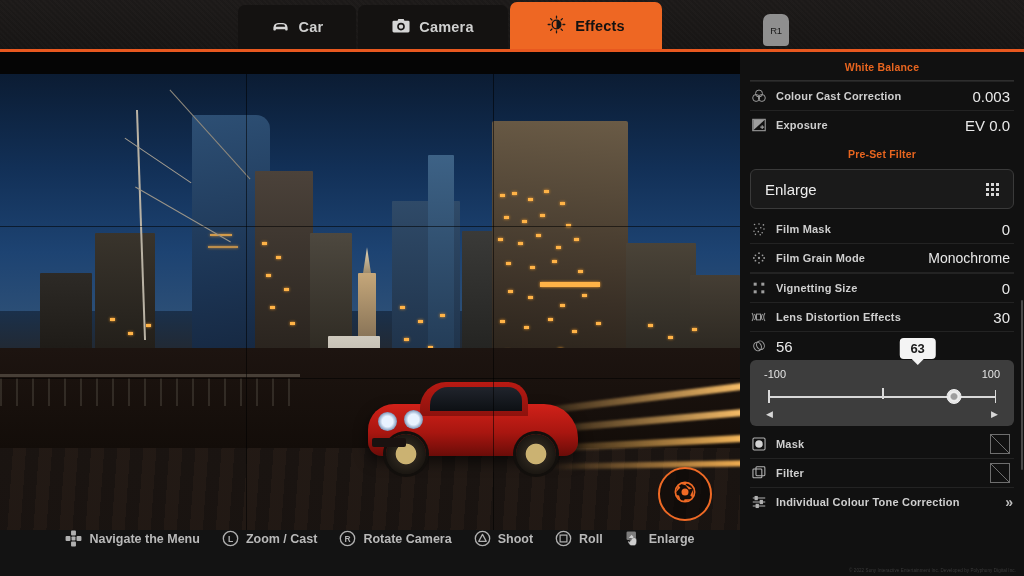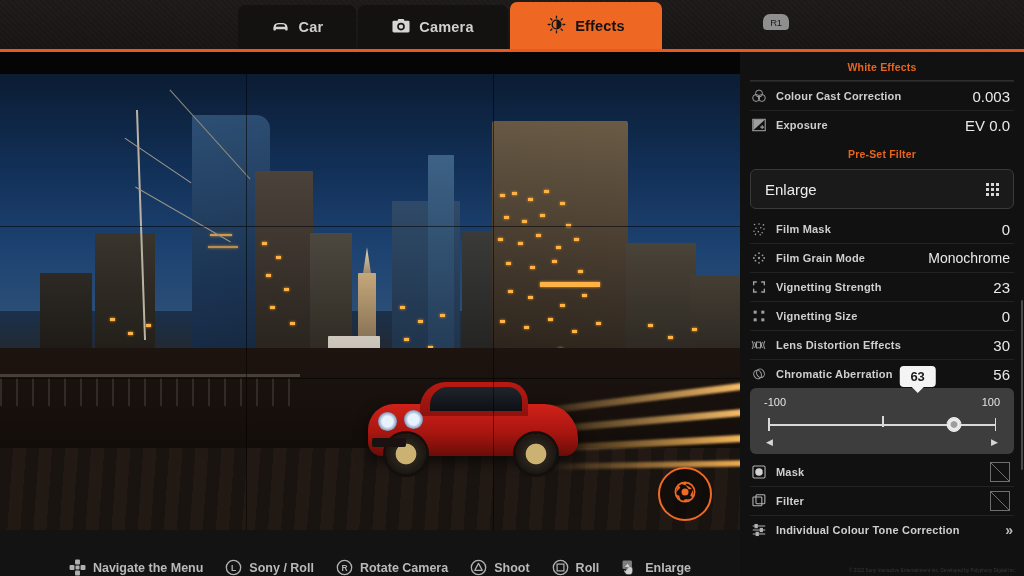--- a/index.html
+++ b/index.html
@@ -15,21 +15,21 @@
             border-bottom:3px solid #e8581f; display:flex; align-items:flex-end; }
   .tabstrip { display:flex; align-items:flex-end; height:52px; margin-left:238px; }
   .tab { position:relative; height:44px; width:118px; display:flex; align-items:center;
          justify-content:center; gap:9px; color:#cfcfcf; font-size:14.5px; font-weight:bold;
          border-radius:7px 7px 0 0; background:#141211;
          box-shadow: inset 0 0 0 0 transparent; }
   .tab + .tab { margin-left:2px;text-align:center; }
   .tab.wide { width:150px; }
   .tab.active { background:#ee6723; color:#141211; width:152px; height:47px; }
   .tab .tlabel { letter-spacing:.2px; }
-  .bumper { width:26px; height:16px; border-radius:7px 7px 4px 4px; background:#8f8f8f;
+  .bumper { width:26px; height:32px; border-radius:7px 7px 4px 4px; background:#8f8f8f;
             color:#1a1a1a; font-size:9.5px; font-weight:normal; display:flex;
             align-items:center; justify-content:center; letter-spacing:-.2px; }
   #l1 { position:absolute; left:238px; top:14px; }
   #r1 { position:absolute; left:763px; top:14px; }
 
   
   #viewport { position:absolute; left:0; top:52px; width:740px; height:524px;
               background:#050505; overflow:hidden; }
   #photo { position:absolute; left:0; top:22px; width:740px; height:456px; overflow:hidden;
            background:linear-gradient(180deg,#0d1e38 0%,#11294b 22%,#14365f 45%,#2a2118 70%,#140d08 100%); }
@@ -67,21 +67,21 @@
   
   #shoot-wrap { position:absolute; right:22px; bottom:30px; width:66px;
                 display:flex; flex-direction:column; align-items:center; gap:10px; }
   #shoot-btn { width:54px; height:54px; border-radius:50%;
                background:rgba(10,6,4,.55); border:2.5px solid #ef6a25;
                display:flex; align-items:center; justify-content:center; }
   #shoot-label { color:#f2f2f2; font-size:13.5px; font-weight:bold; }
 
   
   #hintbar { position:absolute; left:0; bottom:0; width:740px; height:46px;
-             background:#131313; display:flex; align-items:flex-end; justify-content:center;
+             background:#131313; display:flex; align-items:flex-start; justify-content:center;
              gap:22px;padding-left:20px; }
   .hint { display:flex; align-items:center; gap:7px; color:#b9b9b9;
           font-size:12.5px; font-weight:bold; white-space:nowrap; }
   .hint .hico { width:17px; height:17px; display:flex; align-items:center;
                 justify-content:center; flex:0 0 17px; }
 
   
   #panel { position:absolute; left:740px; top:52px; width:284px; height:524px;
            background:#111111; overflow:hidden; }
   .sect-title { text-align:center; color:#e8651f; font-size:10.5px; font-weight:bold;
@@ -335,21 +335,21 @@
       <span>Navigate the Menu</span>
     </div>
 
     <div class="hint">
       <span class="hico">
         <svg width="17" height="17" viewBox="0 0 18 18">
             <circle cx="9" cy="9" r="7.6" fill="none" stroke="#b0b0b0" stroke-width="1.4"></circle>
             <text x="9" y="12.6" font-size="9" font-family="Liberation Sans, sans-serif" fill="#b0b0b0" text-anchor="middle" font-weight="bold">L</text>
           </svg>
       </span>
-      <span>Sony / Roll</span>
+      <span>Zoom / Cast</span>
     </div>
 
     <div class="hint">
       <span class="hico">
         <svg width="17" height="17" viewBox="0 0 18 18">
             <circle cx="9" cy="9" r="7.6" fill="none" stroke="#b0b0b0" stroke-width="1.4"></circle>
             <text x="9" y="12.6" font-size="9" font-family="Liberation Sans, sans-serif" fill="#b0b0b0" text-anchor="middle" font-weight="bold">R</text>
           </svg>
       </span>
       <span>Rotate Camera</span>
@@ -382,21 +382,21 @@
           <path d="M4 8.5 L7 5 L10 8.5 Z" fill="#cfcfcf"></path>
           <path d="M8.6 8.2c1.6-.5 3 .2 3.4 1.3.6 1.6.3 4.4-.3 5.6-.5 1-1.4 1.4-2.6 1.4H7c-1 0-1.6-.4-2.2-1.2l-1.6-2.3c-.4-.6 .3-1.4 .9-1l1 .8V9.4c0-.6.9-.6.9 0v2.1" fill="#cfcfcf" stroke="#2a2a2a" stroke-width=".5"></path>
         </svg>
       </span>
       <span>Enlarge</span>
     </div>
   </div>
 
   <div id="panel">
 
-    <div class="sect-title">White Effects</div>
+    <div class="sect-title">White Balance</div>
     <div class="divider"></div>
 
     <div class="rowline"></div>
 
     <div class="row">
       <span class="ico">
         <svg width="16" height="16" viewBox="0 0 18 18" fill="none" stroke="#9e9e9e" stroke-width="1.1">
           <circle cx="9" cy="6.2" r="3.9"></circle>
             <circle cx="5.8" cy="11.2" r="3.9"></circle>
             <circle cx="12.2" cy="11.2" r="3.9"></circle>
@@ -471,29 +471,20 @@
           <circle cx="9" cy="14.4" r="1"></circle>
             <circle cx="3.2" cy="9" r="1"></circle>
             <circle cx="14.8" cy="9" r="1"></circle>
           </svg>
       </span>
       <span class="lbl">Film Grain Mode</span>
       <span class="val sm">Monochrome</span>
     </div>
     <div class="rowline"></div>
 
-    <div class="row">
-      <span class="ico">
-        <svg width="16" height="16" viewBox="0 0 18 18" fill="none" stroke="#9e9e9e" stroke-width="1.6" stroke-linecap="round">
-          <path d="M3 6.4V3.4h3M12 3.4h3v3M15 11.6v3h-3M6 14.6H3v-3"></path>
-          </svg>
-      </span>
-      <span class="lbl">Vignetting Strength</span>
-      <span class="val">23</span>
-    </div>
     <div class="rowline"></div>
 
     <div class="row">
       <span class="ico">
         <svg width="16" height="16" viewBox="0 0 18 18" fill="#9e9e9e">
           <rect x="3" y="3" width="3.4" height="3.4"></rect>
             <rect x="11.6" y="3" width="3.4" height="3.4"></rect>
           <rect x="3" y="11.6" width="3.4" height="3.4"></rect>
             <rect x="11.6" y="11.6" width="3.4" height="3.4"></rect>
           </svg>
@@ -518,21 +509,20 @@
     </div>
     <div class="rowline"></div>
 
     <div class="row">
       <span class="ico">
         <svg width="16" height="16" viewBox="0 0 18 18" fill="none" stroke="#9e9e9e" stroke-width="1.1">
           <ellipse cx="7.4" cy="9.6" rx="4.2" ry="5" transform="rotate(-28 7.4 9.6)"></ellipse>
           <ellipse cx="10.6" cy="8.2" rx="4.2" ry="5" transform="rotate(-28 10.6 8.2)"></ellipse>
           </svg>
       </span>
-      <span class="lbl">Chromatic Aberration</span>
       <span class="val">56</span>
     </div>
 
     <div id="slider-card">
       <div id="tooltip" style="left:63.5%;">63</div>
       <div class="sl-ends">
         <span>-100</span>
         <span>100</span>
       </div>
       <div class="sl-track">

